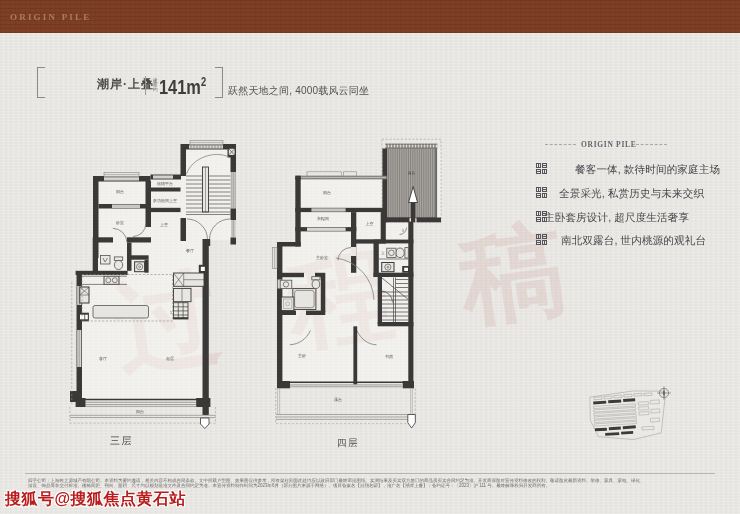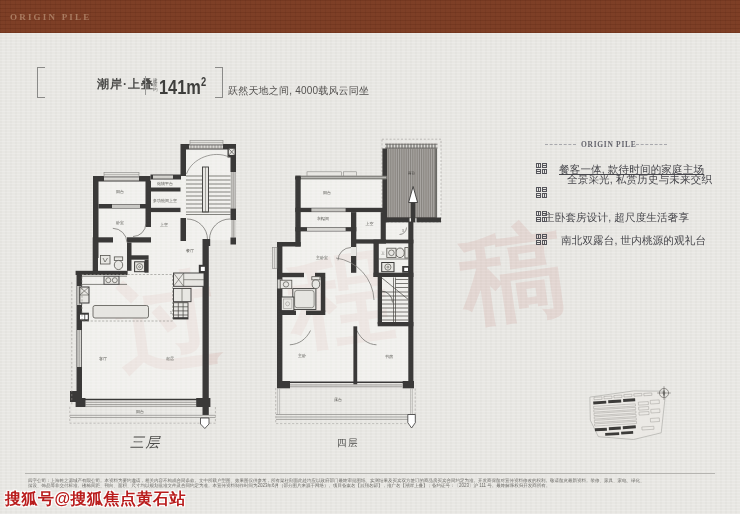--- a/index.html
+++ b/index.html
@@ -52,33 +52,33 @@
 <svg class="abs" style="left:536px;top:163px;z-index:3;" width="11" height="11" viewBox="0 0 11 11">
     <g fill="none" stroke="#54545a" stroke-width="1">
       <rect x="0.5" y="0.5" width="4" height="4"></rect>
       <rect x="6.5" y="0.5" width="4" height="4"></rect>
       <rect x="0.5" y="6.5" width="4" height="4"></rect>
       <rect x="6.5" y="6.5" width="4" height="4"></rect>
       <path d="M2.5,0.5 v4 M6.5,2.5 h4 M4.5,8.5 h-4 M8.5,6.5 v4"></path>
     </g>
   </svg>
 
-<div class="abs feat" style="left:559px;top:163px;text-decoration:underline;">餐客一体, 款待时间的家庭主场</div>
+<div class="abs feat" style="left:575px;top:163px;">餐客一体, 款待时间的家庭主场</div>
 
 <svg class="abs" style="left:536px;top:187px;z-index:3;" width="11" height="11" viewBox="0 0 11 11">
     <g fill="none" stroke="#54545a" stroke-width="1">
       <rect x="0.5" y="0.5" width="4" height="4"></rect>
       <rect x="6.5" y="0.5" width="4" height="4"></rect>
       <rect x="0.5" y="6.5" width="4" height="4"></rect>
       <rect x="6.5" y="6.5" width="4" height="4"></rect>
       <path d="M2.5,0.5 v4 M6.5,2.5 h4 M4.5,8.5 h-4 M8.5,6.5 v4"></path>
     </g>
   </svg>
 
-<div class="abs feat" style="left:559px;top:173px;margin-left:8px;">全景采光, 私赏历史与未来交织</div>
+<div class="abs feat" style="left:559px;top:187px;">全景采光, 私赏历史与未来交织</div>
 
 <svg class="abs" style="left:536px;top:211px;z-index:3;" width="11" height="11" viewBox="0 0 11 11">
     <g fill="none" stroke="#54545a" stroke-width="1">
       <rect x="0.5" y="0.5" width="4" height="4"></rect>
       <rect x="6.5" y="0.5" width="4" height="4"></rect>
       <rect x="0.5" y="6.5" width="4" height="4"></rect>
       <rect x="6.5" y="6.5" width="4" height="4"></rect>
       <path d="M2.5,0.5 v4 M6.5,2.5 h4 M4.5,8.5 h-4 M8.5,6.5 v4"></path>
     </g>
   </svg>
@@ -311,21 +311,21 @@
 <text x="103" y="360">客厅</text>
 
 <text x="170" y="360">起居</text>
 
 <text x="140" y="412.5">阳台</text>
 
 <text x="171" y="314" font-size="3.5">1</text>
 </g>
 </svg>
 
-<div class="abs" style="left:130px;top:434px;font-size:14px;color:#4b4b49;letter-spacing:1.5px;z-index:3;font-style:italic;">三层</div>
+<div class="abs" style="left:110px;top:434px;font-size:10px;color:#4b4b49;letter-spacing:1.5px;z-index:3;">三层</div>
 
 <svg class="abs" style="left:270px;top:135px;z-index:2;" width="175" height="315" viewBox="270 135 175 315" fill="none" stroke-linecap="butt">
 <g stroke="none">
 
 <path d="M295.3,176 H386.5 V148.5 H441 V222 H413.4 V382.3 H277 V242 H295.3 Z" fill="rgba(252,252,250,0.42)"></path>
 
 <path d="M382,139.2 H441 V222 H382 Z" stroke="#9a9995" stroke-width="0.55" stroke-dasharray="2,1.8" fill="none"></path>
 
 <g>
         <rect x="386.8" y="148.5" width="49.4" height="69.3" fill="#a8a5a1"></rect>

